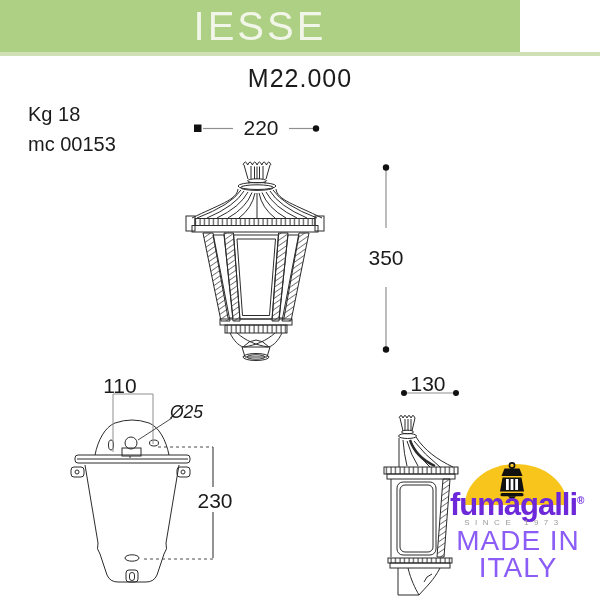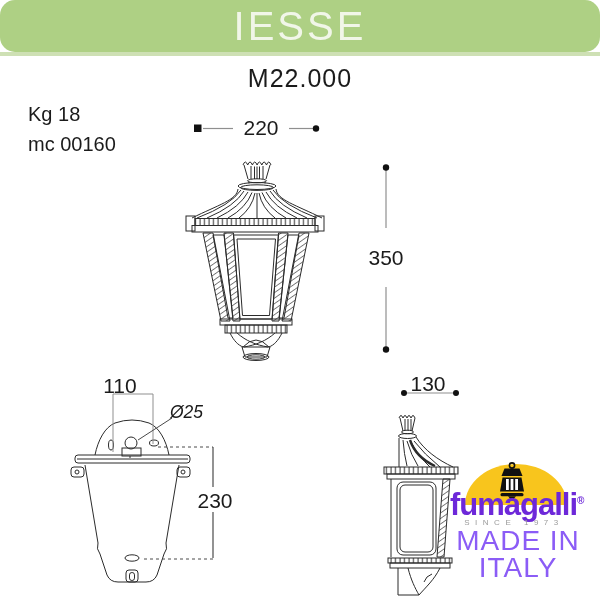--- a/index.html
+++ b/index.html
@@ -1,21 +1,21 @@
 <!DOCTYPE html>
 <html><head>
 <meta charset="utf-8">
 <style>
   html,body{margin:0;padding:0;}
   body{width:600px;height:600px;position:relative;background:#ffffff;
        font-family:"Liberation Sans", sans-serif;color:#1b1b1b;overflow:hidden;}
   .abs{position:absolute;}
   
-  .banner{left:0;top:0;width:600px;height:52px;background:#AED084;
-          display:flex;align-items:flex-end;justify-content:center;border-radius:15px;}
+  .banner{left:0;top:0;width:520px;height:52px;background:#AED084;
+          display:flex;align-items:flex-end;justify-content:center;}
   .banner-title{font-size:40px;letter-spacing:3px;color:#F1F6E8;line-height:1;
                 padding-bottom:6px;font-weight:400;}
   .banner-strip{left:0;top:52px;width:600px;height:4px;background:#CEE0B4;}
   
   .model{left:0;top:64px;width:600px;text-align:center;font-size:25px;letter-spacing:1px;}
   
   .specs{left:28px;top:100px;font-size:20px;line-height:29.5px;}
   
   .dim{font-size:21px;text-align:center;}
   .lbl-220{left:233px;top:116px;width:56px;}
@@ -39,21 +39,21 @@
 
 <div class="abs banner">
   <span class="banner-title">IESSE</span>
 </div>
 <div class="abs banner-strip"></div>
 
 <div class="abs model">M22.000</div>
 
 <div class="abs specs">
   <div>Kg 18</div>
-  <div>mc 00160</div>
+  <div>mc 00153</div>
 </div>
 
 <svg class="abs" style="left:180px;top:155px" width="150" height="212" viewBox="0 0 150 212">
   <defs>
     <pattern id="rope1" width="4.5" height="4.5" patternUnits="userSpaceOnUse" patternTransform="rotate(55)">
       <line x1="0" y1="0" x2="0" y2="4.5" stroke="#2b2b2b" stroke-width="1.2"></line>
     </pattern>
     <pattern id="teeth1" width="4.5" height="10" patternUnits="userSpaceOnUse">
       <line x1="2" y1="0" x2="2" y2="10" stroke="#2b2b2b" stroke-width="1"></line>
     </pattern>

